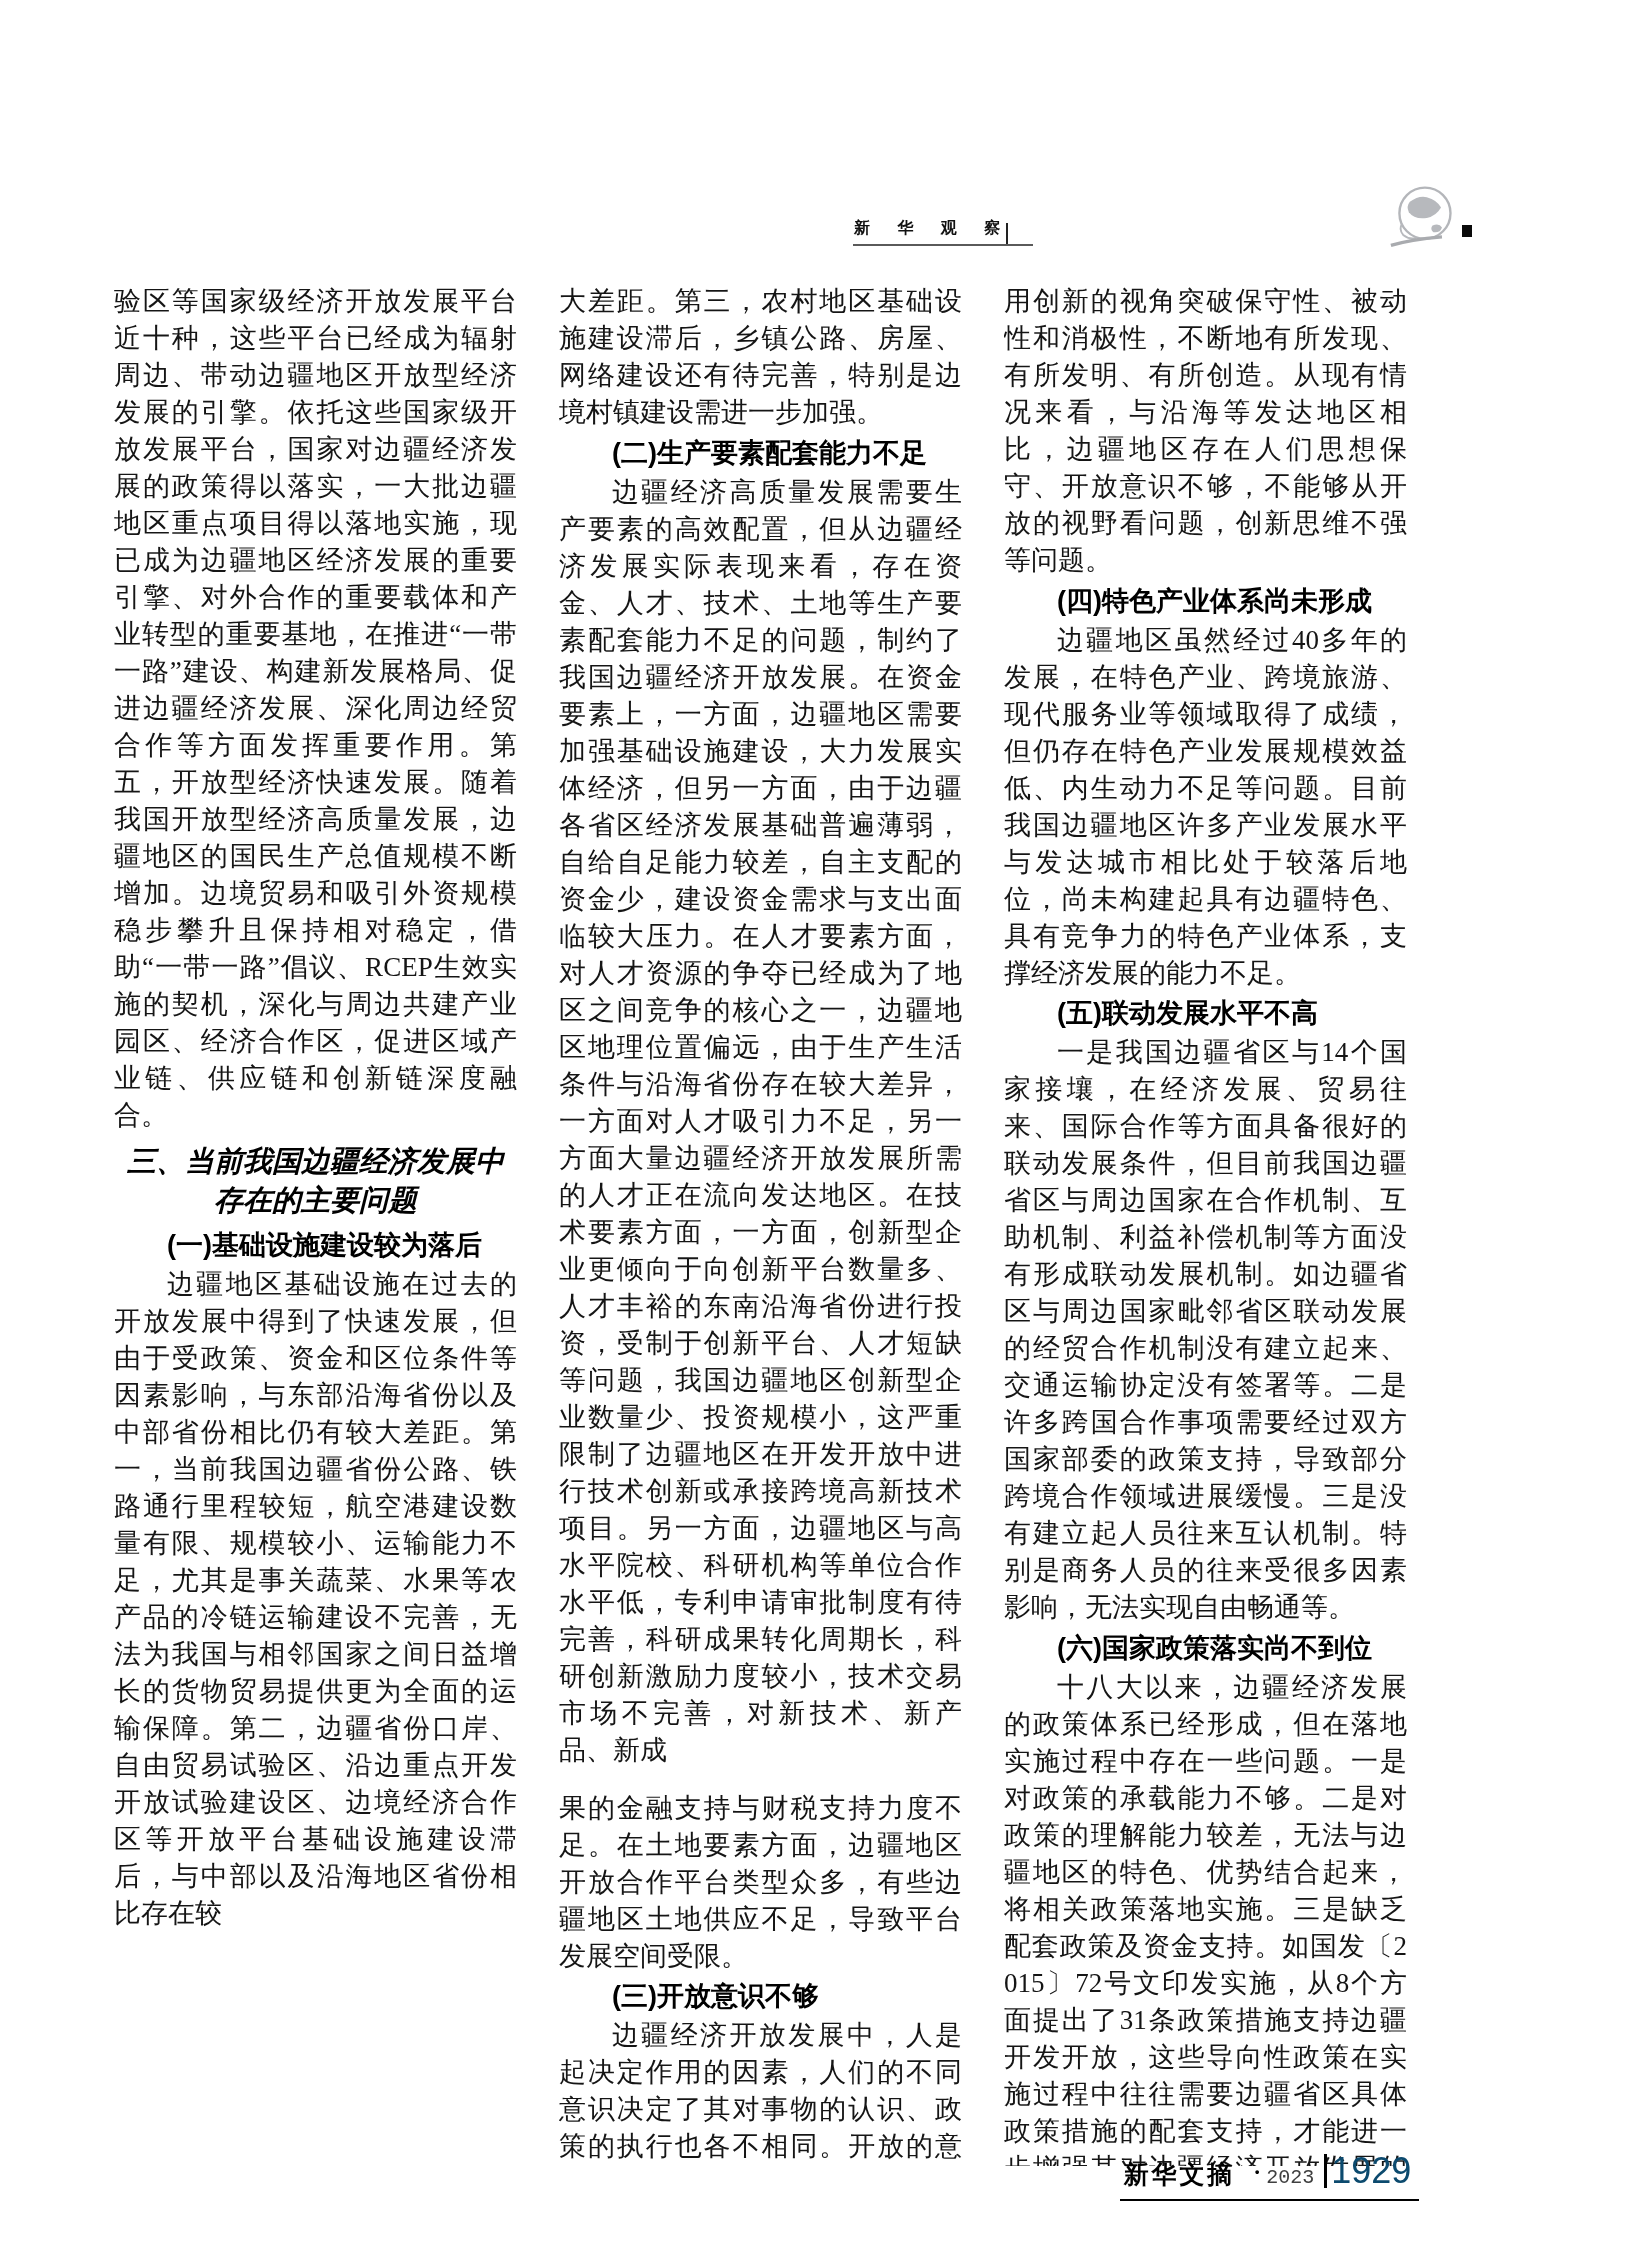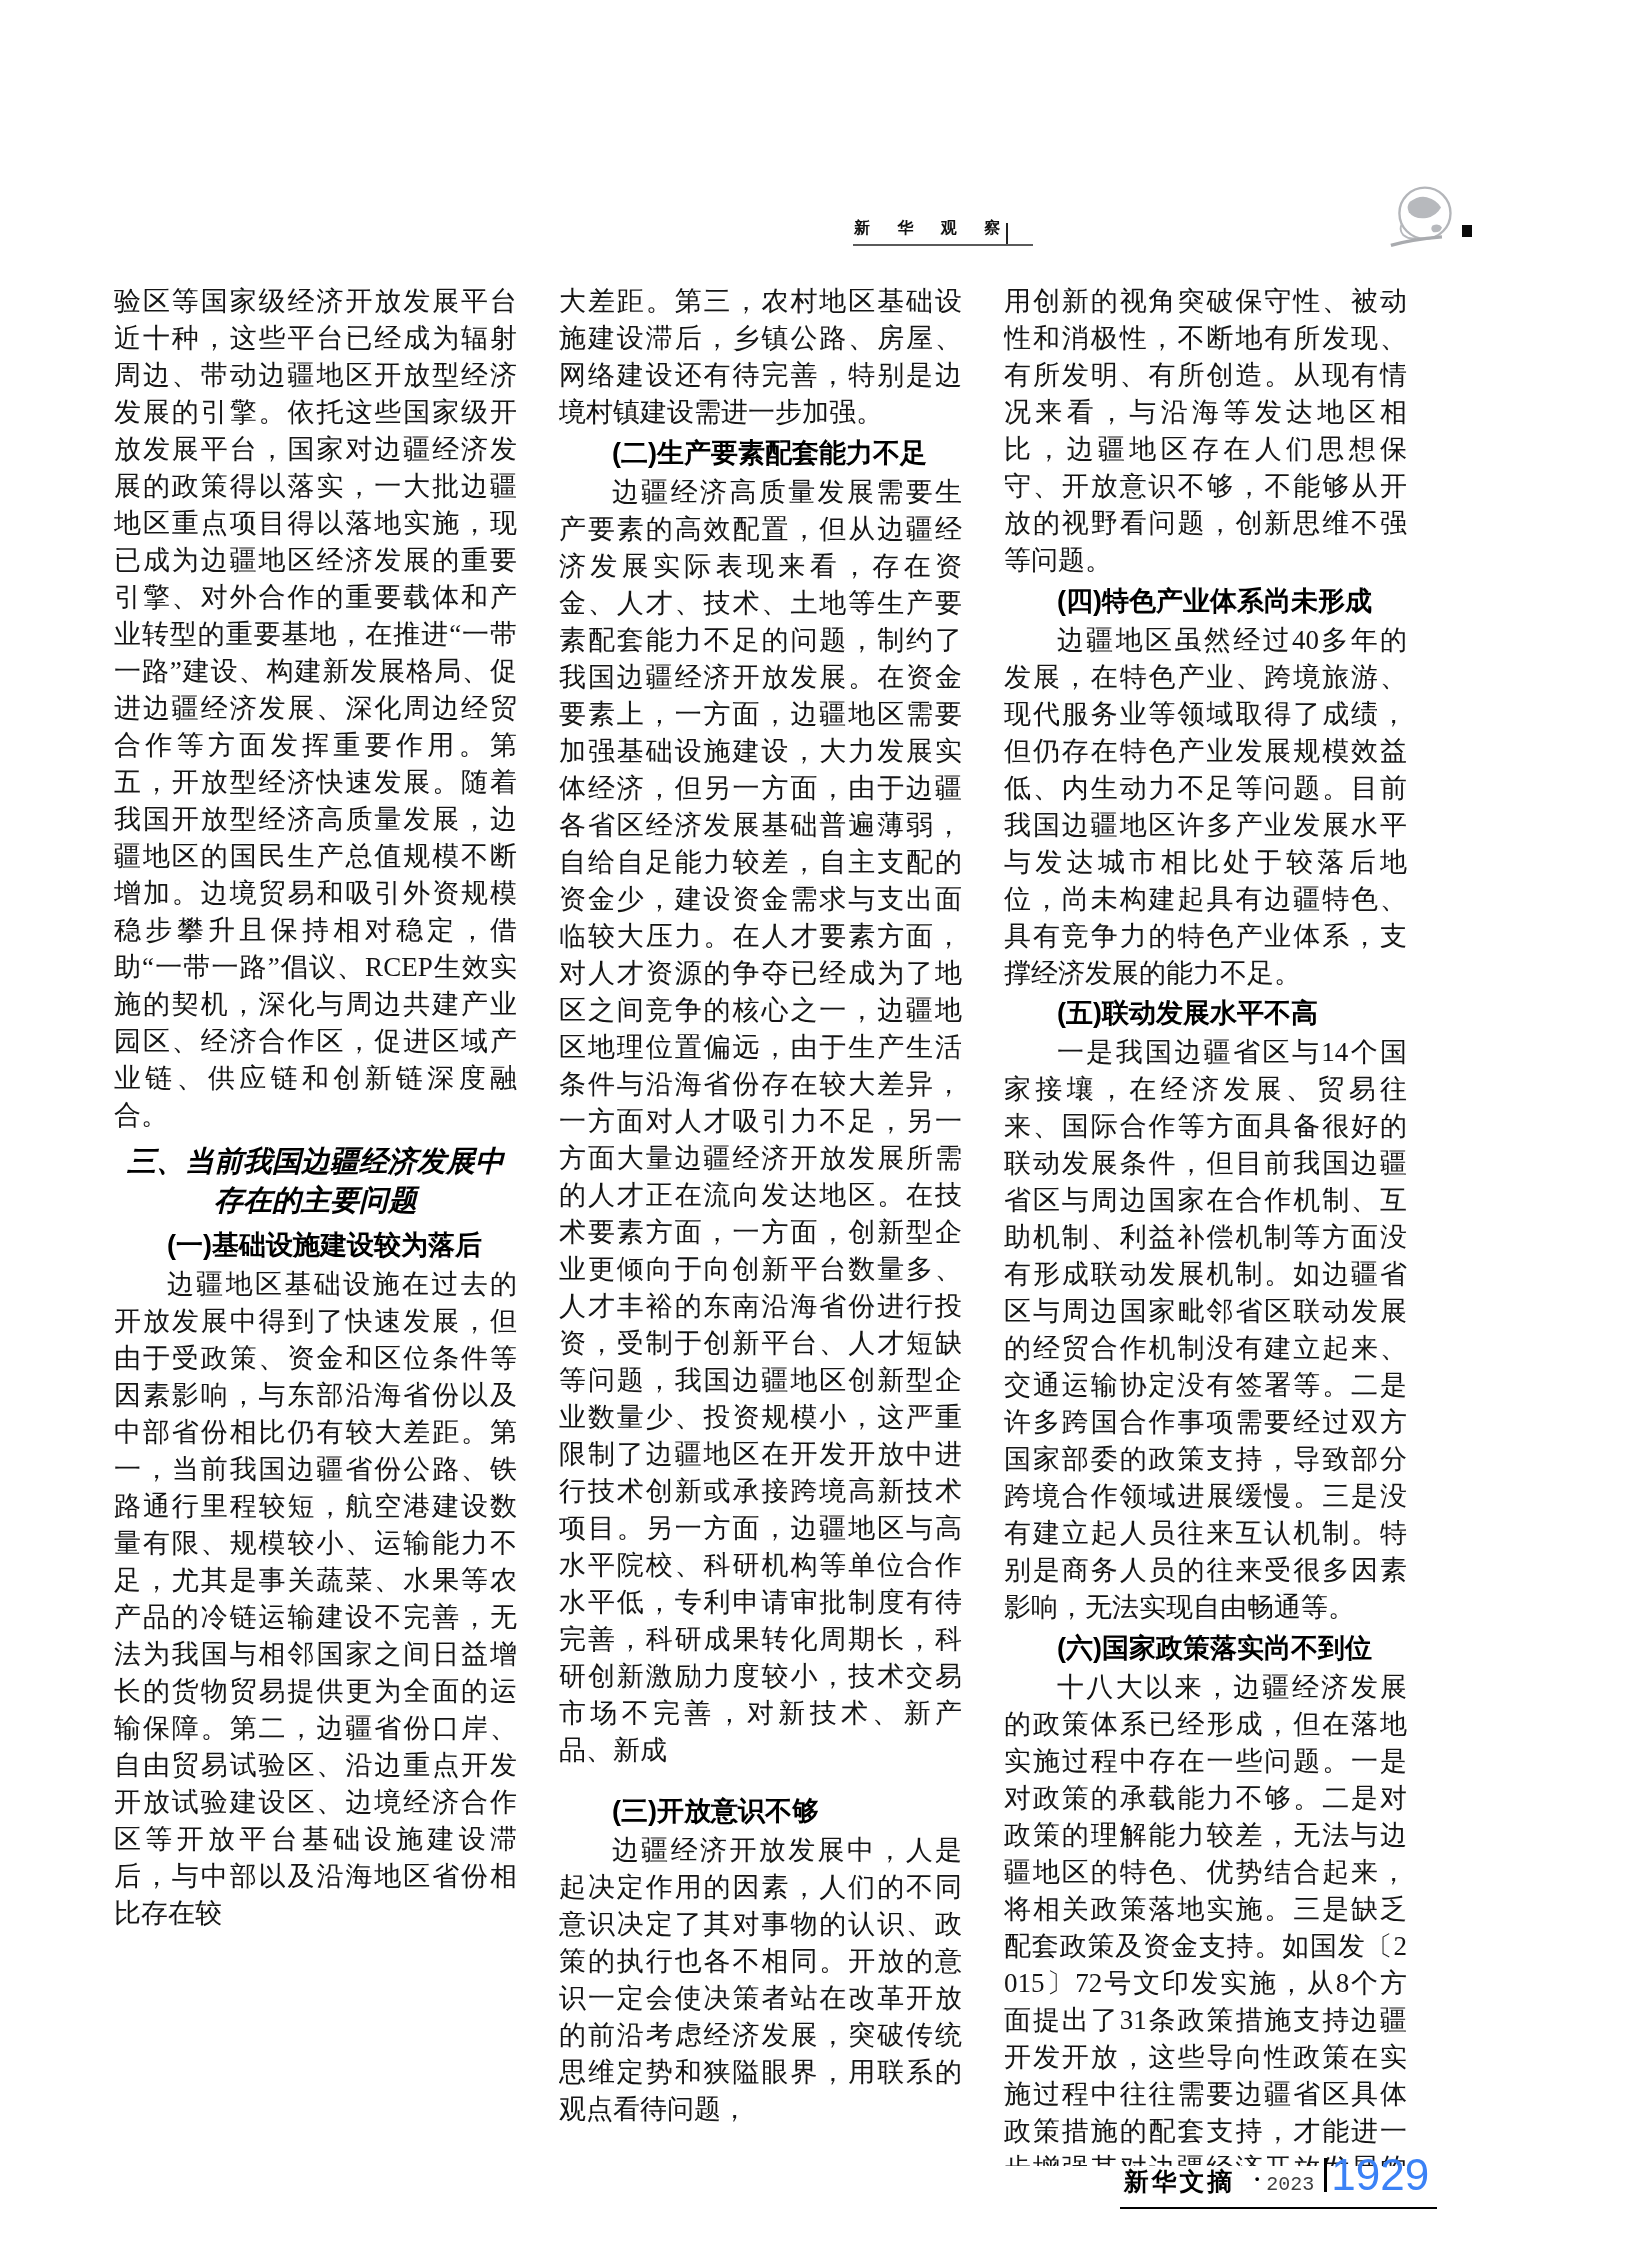--- a/index.html
+++ b/index.html
@@ -29,22 +29,22 @@
   
   .footer{position:absolute;left:1120px;top:2150px;display:flex;align-items:baseline;
           border-bottom:2.8px solid #000;padding:0 7.6px 6.6px 3.8px;white-space:nowrap;}
   .footer .journal{font-family:"Liberation Sans","DejaVu Sans",sans-serif;font-weight:bold;
                    font-size:25px;letter-spacing:2.8px;color:#000;}
   .footer .dot{font-size:31px;margin:0 3.8px 0 17px;color:#000;}
   .footer .year{font-family:Liberation Mono, monospace;font-size:20px;
                 font-stretch:condensed;color:#404040;}
   .footer .vbar{display:inline-block;width:3.8px;height:34px;background:#000;margin:0 3.8px 0 9.5px;
                 align-self:center;}
-  .footer .pageno{font-family:"Liberation Sans","DejaVu Sans",sans-serif;font-size:44px;
-                  font-stretch:condensed;color:#3b82f6;}
+  .footer .pageno{font-family:"Liberation Sans","DejaVu Sans",sans-serif;font-size:36px;
+                  font-stretch:condensed;color:#0c4a6e;}
 </style>
 </head>
 <body>
 
 <div class="page">
 
   <div class="hdr-title">新华观察</div>
   <div class="hdr-vbar"></div>
   <div class="hdr-rule"></div>
 
@@ -67,20 +67,21 @@
           <div>存在的主要问题</div>
         </div>
         <div class="h2">(一)基础设施建设较为落后</div>
         <p class="para indent">边疆地区基础设施在过去的开放发展中得到了快速发展，但由于受政策、资金和区位条件等因素影响，与东部沿海省份以及中部省份相比仍有较大差距。第一，当前我国边疆省份公路、铁路通行里程较短，航空港建设数量有限、规模较小、运输能力不足，尤其是事关蔬菜、水果等农产品的冷链运输建设不完善，无法为我国与相邻国家之间日益增长的货物贸易提供更为全面的运输保障。第二，边疆省份口岸、自由贸易试验区、沿边重点开发开放试验建设区、边境经济合作区等开放平台基础设施建设滞后，与中部以及沿海地区省份相比存在较</p>
       </section>
     <section class="col">
         <p class="para">大差距。第三，农村地区基础设施建设滞后，乡镇公路、房屋、网络建设还有待完善，特别是边境村镇建设需进一步加强。</p>
         <div class="h2">(二)生产要素配套能力不足</div>
         <p class="para indent">边疆经济高质量发展需要生产要素的高效配置，但从边疆经济发展实际表现来看，存在资金、人才、技术、土地等生产要素配套能力不足的问题，制约了我国边疆经济开放发展。在资金要素上，一方面，边疆地区需要加强基础设施建设，大力发展实体经济，但另一方面，由于边疆各省区经济发展基础普遍薄弱，自给自足能力较差，自主支配的资金少，建设资金需求与支出面临较大压力。在人才要素方面，对人才资源的争夺已经成为了地区之间竞争的核心之一，边疆地区地理位置偏远，由于生产生活条件与沿海省份存在较大差异，一方面对人才吸引力不足，另一方面大量边疆经济开放发展所需的人才正在流向发达地区。在技术要素方面，一方面，创新型企业更倾向于向创新平台数量多、人才丰裕的东南沿海省份进行投资，受制于创新平台、人才短缺等问题，我国边疆地区创新型企业数量少、投资规模小，这严重限制了边疆地区在开发开放中进行技术创新或承接跨境高新技术项目。另一方面，边疆地区与高水平院校、科研机构等单位合作水平低，专利申请审批制度有待完善，科研成果转化周期长，科研创新激励力度较小，技术交易市场不完善，对新技术、新产品、新成</p>
         <div class="spacer"></div>
+        <p class="para">果的金融支持与财税支持力度不足。在土地要素方面，边疆地区开放合作平台类型众多，有些边疆地区土地供应不足，导致平台发展空间受限。</p>
         <div class="h2">(三)开放意识不够</div>
         <p class="para indent">边疆经济开放发展中，人是起决定作用的因素，人们的不同意识决定了其对事物的认识、政策的执行也各不相同。开放的意识一定会使决策者站在改革开放的前沿考虑经济发展，突破传统思维定势和狭隘眼界，用联系的观点看待问题，</p>
       </section>
     <section class="col">
         <p class="para">用创新的视角突破保守性、被动性和消极性，不断地有所发现、有所发明、有所创造。从现有情况来看，与沿海等发达地区相比，边疆地区存在人们思想保守、开放意识不够，不能够从开放的视野看问题，创新思维不强等问题。</p>
         <div class="h2">(四)特色产业体系尚未形成</div>
         <p class="para indent">边疆地区虽然经过40多年的发展，在特色产业、跨境旅游、现代服务业等领域取得了成绩，但仍存在特色产业发展规模效益低、内生动力不足等问题。目前我国边疆地区许多产业发展水平与发达城市相比处于较落后地位，尚未构建起具有边疆特色、具有竞争力的特色产业体系，支撑经济发展的能力不足。</p>
         <div class="h2">(五)联动发展水平不高</div>
         <p class="para indent">一是我国边疆省区与14个国家接壤，在经济发展、贸易往来、国际合作等方面具备很好的联动发展条件，但目前我国边疆省区与周边国家在合作机制、互助机制、利益补偿机制等方面没有形成联动发展机制。如边疆省区与周边国家毗邻省区联动发展的经贸合作机制没有建立起来、交通运输协定没有签署等。二是许多跨国合作事项需要经过双方国家部委的政策支持，导致部分跨境合作领域进展缓慢。三是没有建立起人员往来互认机制。特别是商务人员的往来受很多因素影响，无法实现自由畅通等。</p>
         <div class="h2">(六)国家政策落实尚不到位</div>

